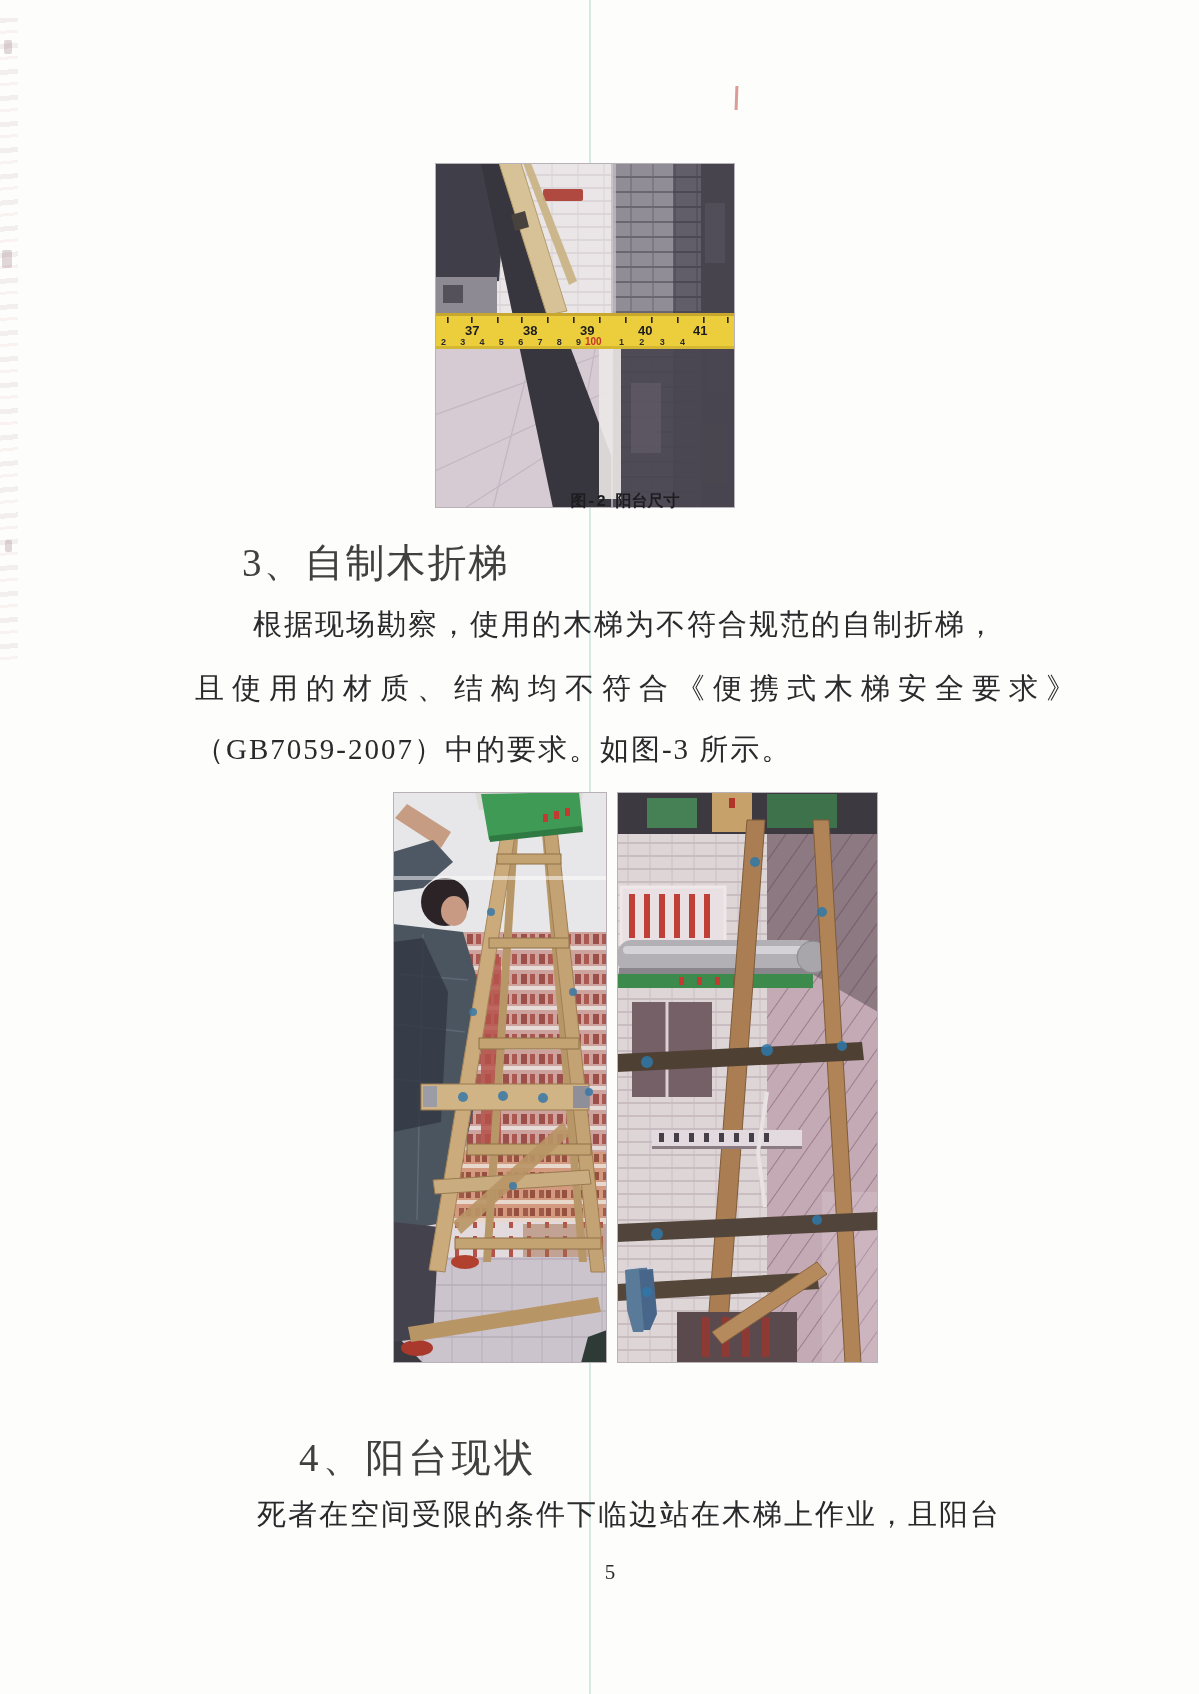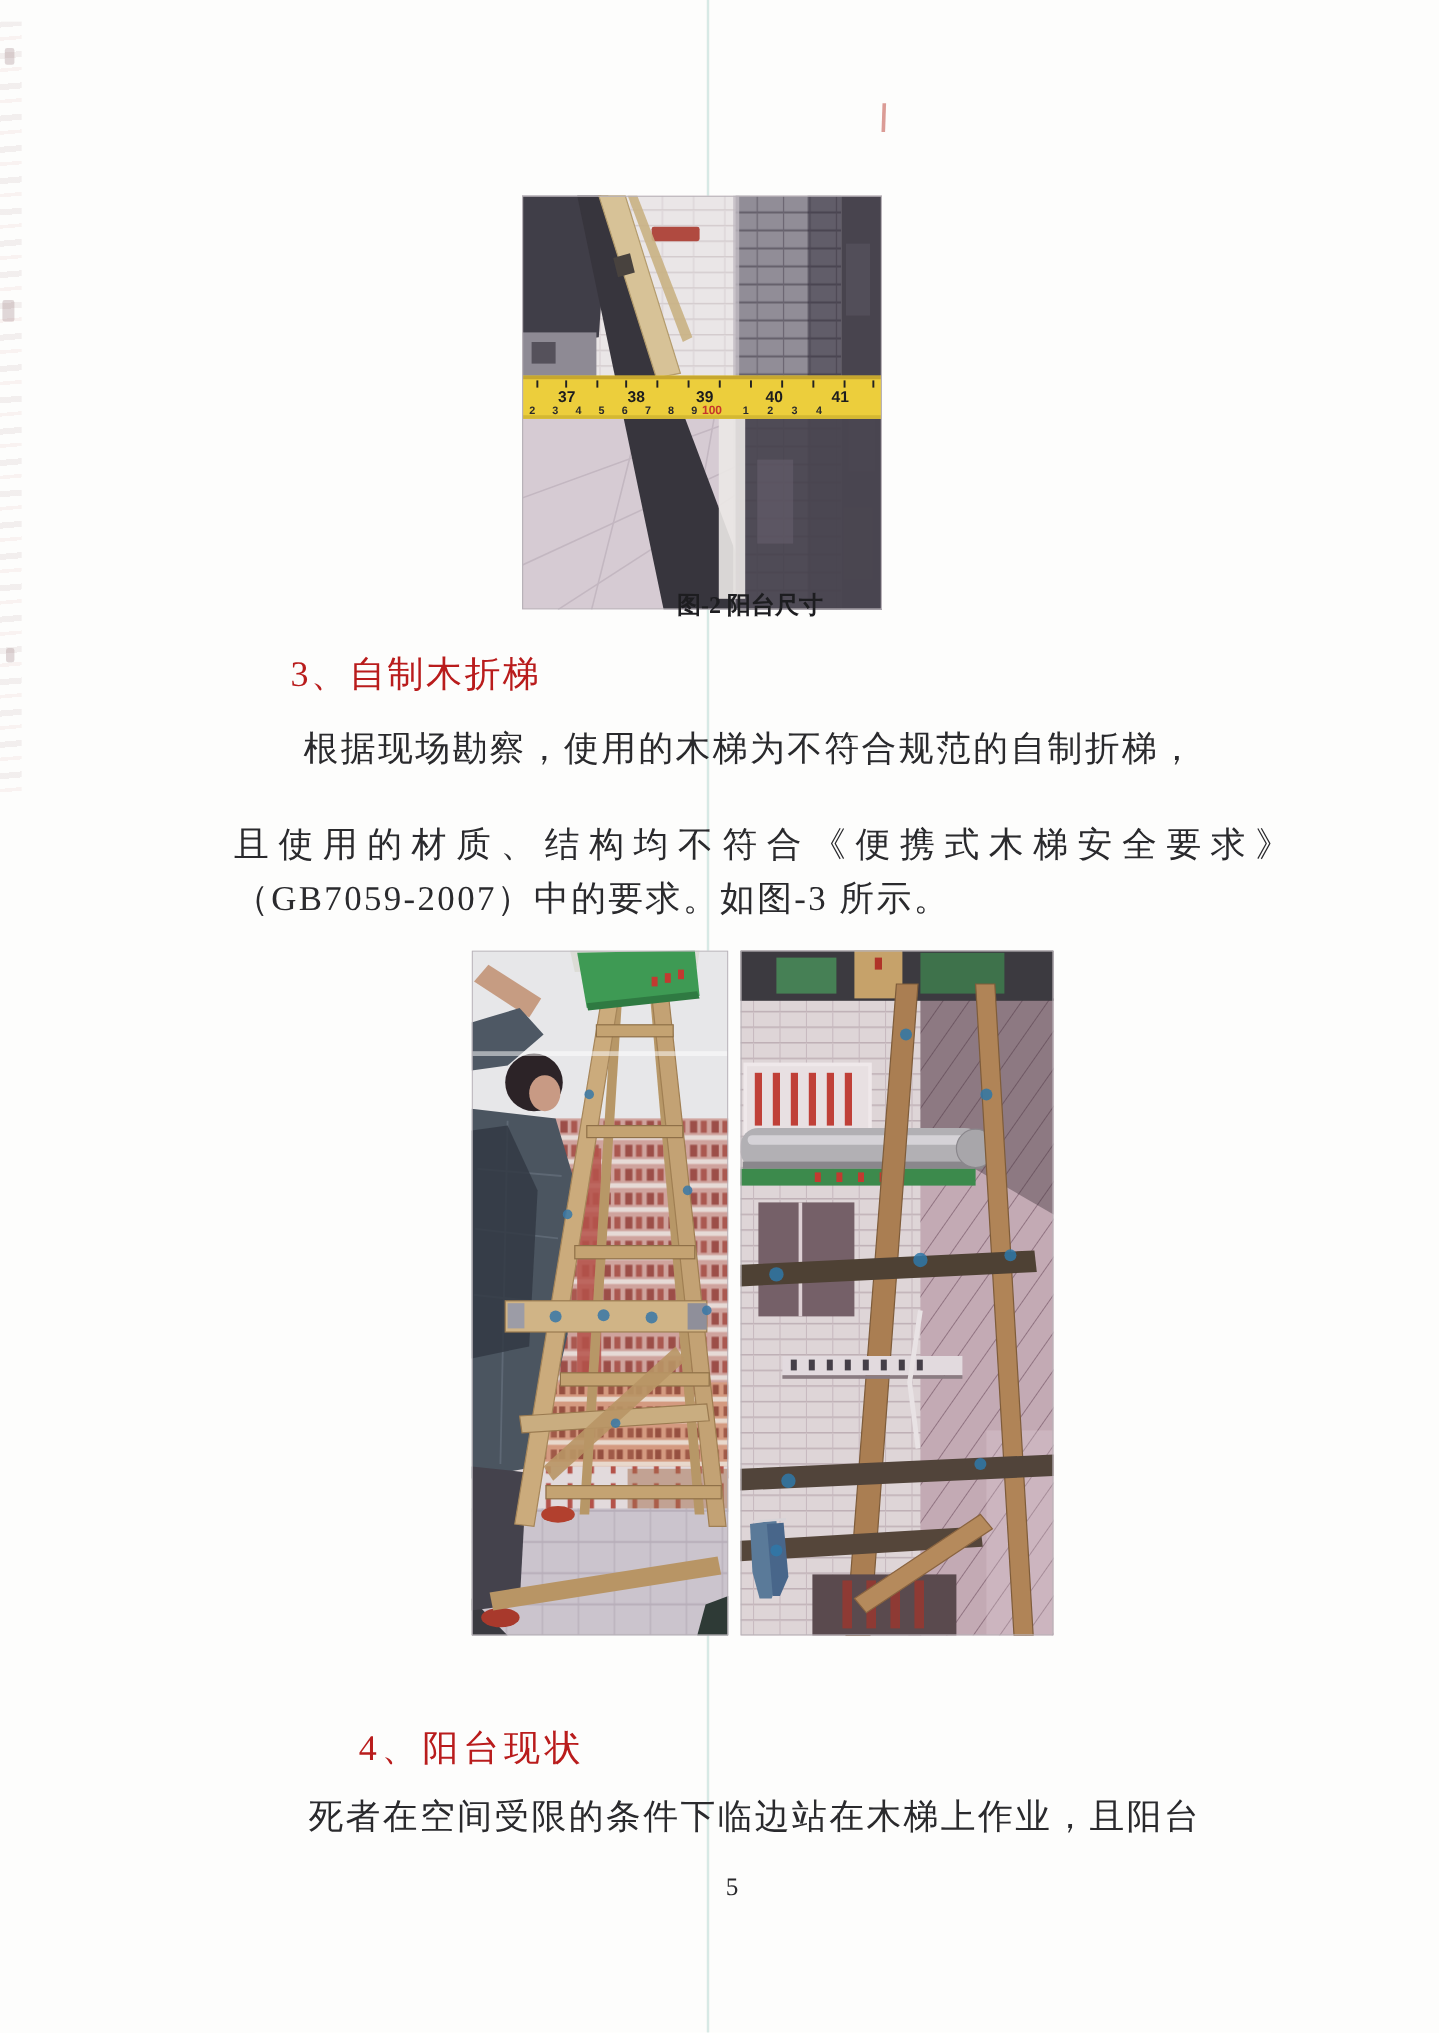--- a/index.html
+++ b/index.html
@@ -2,23 +2,23 @@
 <html><head>
 <meta charset="utf-8">
 <style>
   html,body{margin:0;padding:0;background:#ffffff;}
   .page{
     position:relative;width:1199px;height:1694px;background:#fdfdfc;
     font-family:"Liberation Serif","DejaVu Serif",serif;color:#28282b;overflow:hidden;
   }
   .abs{position:absolute;}
   .bodyline{font-size:29px;line-height:36px;white-space:pre;color:#2a2a2d;}
-  .heading{font-size:30px;line-height:36px;white-space:pre;color:#b91c1c;}
-  .caption{font-family:Liberation Serif, serif;font-weight:700;
-           font-size:20px;color:#1d1d20;text-align:center;white-space:pre;}
+  .heading{font-size:39px;line-height:36px;white-space:pre;color:#404040;}
+  .caption{font-family:Liberation Mono, monospace;font-weight:700;
+           font-size:16px;color:#1d1d20;text-align:center;white-space:pre;}
   .pagenum{font-size:21px;color:#2a2a2d;text-align:center;}
   .foldline{top:0;height:1694px;width:2px;background:rgba(178,214,206,0.5);}
   .edge-smudge{
     left:0;top:18px;width:18px;height:650px;opacity:.8;
     background:repeating-linear-gradient(175deg,
       rgba(170,140,142,0.16) 0 5px, rgba(255,255,255,0) 5px 13px,
       rgba(196,120,112,0.10) 13px 16px, rgba(255,255,255,0) 16px 26px);
     filter:blur(0.4px);
   }
   .speck{background:rgba(150,118,122,0.28);border-radius:2px;}
@@ -131,21 +131,21 @@
         <text x="184" y="182" font-size="9" font-weight="bold" fill="#2a2a2c" textLength="66">1 2 3 4</text>
       </g>
       <rect x="0.5" y="0.5" width="299" height="344" fill="none" stroke="#b8b2b8" stroke-width="1"></rect>
     </svg>
   </div>
 
   <div class="abs caption" style="left:445px;top:491px;width:360px;">图-2 阳台尺寸</div>
 
   <div class="abs heading" style="left:242px;top:545px;letter-spacing:2px;">3、自制木折梯</div>
   <div class="abs bodyline" style="left:253px;top:606px;letter-spacing:2px;text-align:center;">根据现场勘察，使用的木梯为不符合规范的自制折梯，</div>
-  <div class="abs bodyline" style="left:195px;top:670px;letter-spacing:8px;margin-top:16px;">且使用的材质、结构均不符合《便携式木梯安全要求》</div>
+  <div class="abs bodyline" style="left:195px;top:670px;letter-spacing:8px;">且使用的材质、结构均不符合《便携式木梯安全要求》</div>
   <div class="abs bodyline" style="left:195px;top:731px;letter-spacing:2px;">（GB7059-2007）中的要求。如图-3 所示。</div>
 
   <div class="abs" style="left:393px;top:792px;">
     <svg width="214" height="571" viewBox="0 0 214 571">
       <defs>
         <pattern id="p2win" width="18" height="20" patternUnits="userSpaceOnUse">
           <rect width="18" height="20" fill="#cfa39d"></rect>
           <rect x="0" y="14" width="18" height="4" fill="#e6dad6"></rect>
           <rect x="2" y="2" width="6" height="10" fill="#9c4e48"></rect>
           <rect x="11" y="2" width="5" height="10" fill="#aa5850"></rect>

